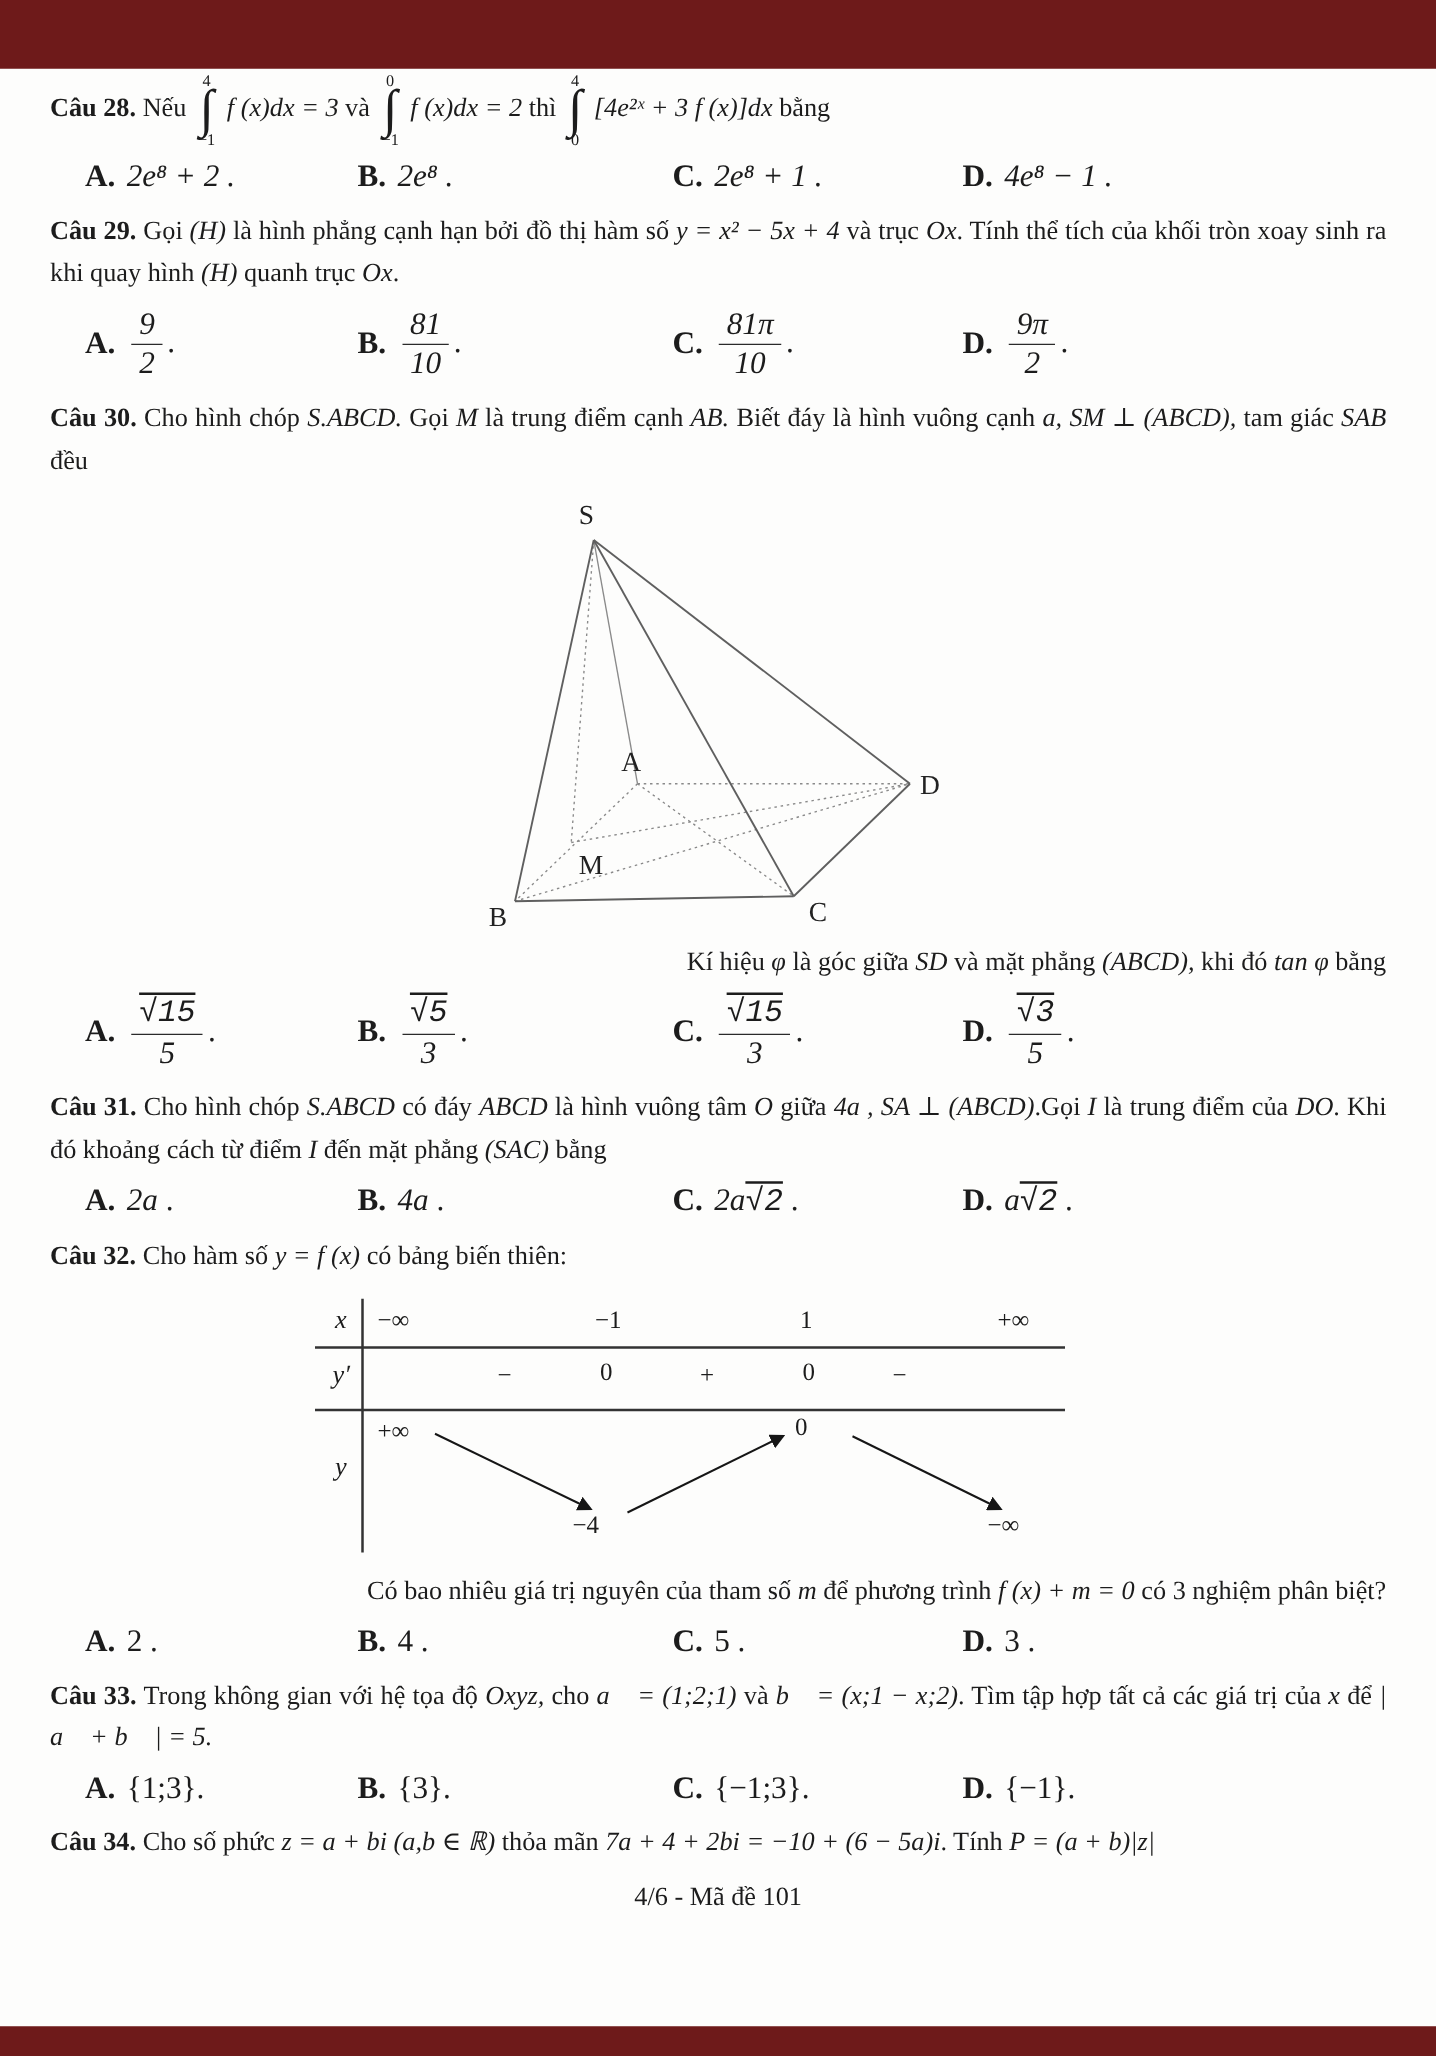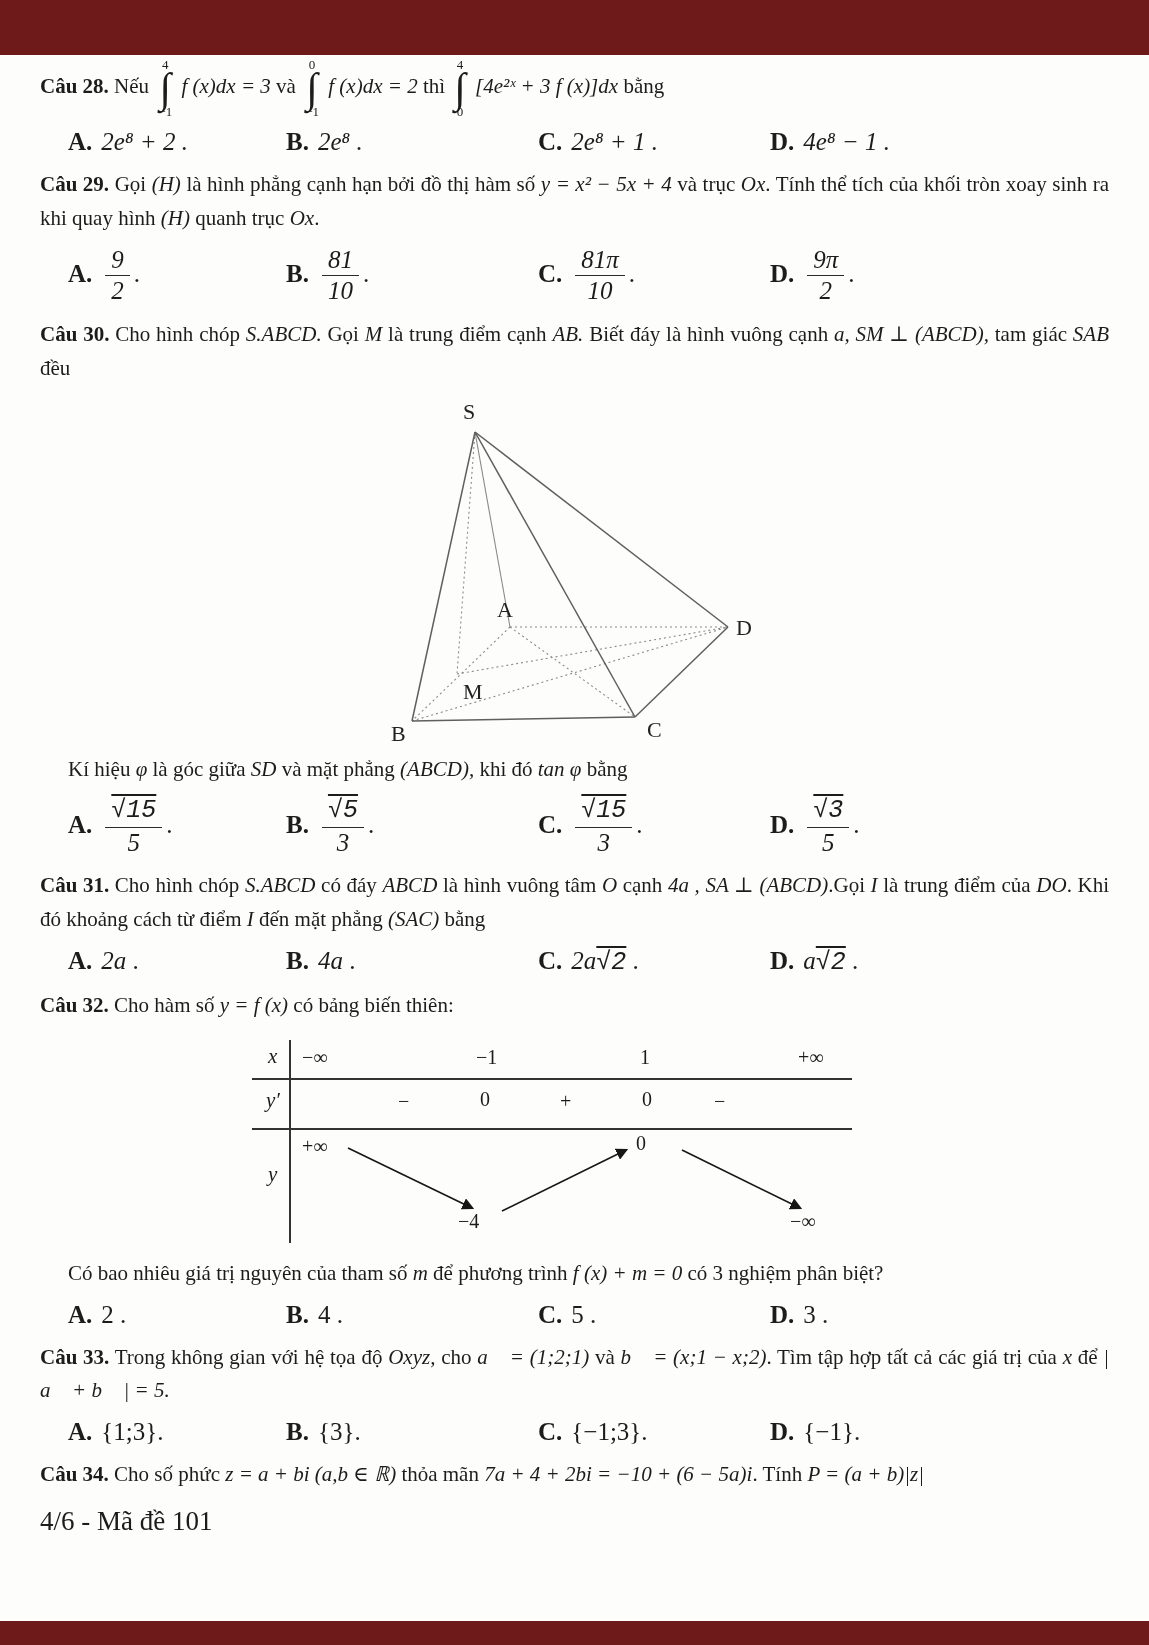--- a/index.html
+++ b/index.html
@@ -7,21 +7,21 @@
     width:1149px; height:1645px; position:relative; overflow:hidden;
     background:#fdfdfc; color:#1c1c1c;
     font-family:"Liberation Serif","DejaVu Serif",serif;
   }
   .bar { position:absolute; left:0; width:100%; }
   .bar.top { top:0; height:55px; }
   .bar.bottom { bottom:0; height:24px; }
   .content { padding:46px 40px 0 40px; }
 
   p.q { font-size:21px; line-height:1.6; text-align:justify; margin:12px 0 4px 0; }
-  p.q.indent { padding-left:28px; text-align:left; }
+  p.q.indent { padding-left:28px; text-align:right; }
   .m { font-style:italic; }
   b.qlab { font-weight:bold;margin-top:10px; }
 
   
   .intg { display:inline-flex; flex-direction:column; align-items:center;
           vertical-align:middle; line-height:1; margin:0 4px; }
   .intg .sign { font-size:42px; line-height:0.82; font-style:normal; }
   .intg .lim  { font-size:13px; font-style:normal; }
 
   
@@ -43,21 +43,21 @@
 
   
   .vt { position:relative; width:600px; height:207px; margin:16px 0 8px 212px;
         font-size:20px; font-style:normal; }
   .vt .pos { position:absolute; white-space:nowrap; }
   .vt .lab { font-style:italic; font-size:21px; }
   .vt .vline { position:absolute; left:37px; top:2px; width:1.5px; height:203px; background:#333; }
   .vt .hline { position:absolute; left:0; width:600px; height:1.5px; background:#333; }
   .vt svg { position:absolute; left:0; top:0; }
 
-  .footer { text-align:left; font-size:27px; margin-top:14px; }
+  .footer { text-align:center; font-size:21px; margin-top:14px; }
 </style>
 </head>
 <body>
 
 <div class="bar top" style="background: rgb(110, 26, 26);"></div>
 
 <div class="content">
 
   <p class="q">
     <b class="qlab">Câu 28.</b>
@@ -199,21 +199,21 @@
   </div>
 
   <p class="q">
     <b class="qlab">Câu 31.</b>
     <span>Cho hình chóp</span>
     <span class="m">S.ABCD</span>
     <span>có đáy</span>
     <span class="m">ABCD</span>
     <span>là hình vuông tâm</span>
     <span class="m">O</span>
-    <span>cạnh</span>
+    <span>giữa</span>
     <span class="m">4a , SA ⊥ (ABCD)</span><span>.Gọi</span>
     <span class="m">I</span>
     <span>là trung điểm của</span>
     <span class="m">DO</span><span>. Khi đó khoảng cách từ điểm</span>
     <span class="m">I</span>
     <span>đến mặt phẳng</span>
     <span class="m">(SAC)</span>
     <span>bằng</span>
   </p>
   <div class="opts">

